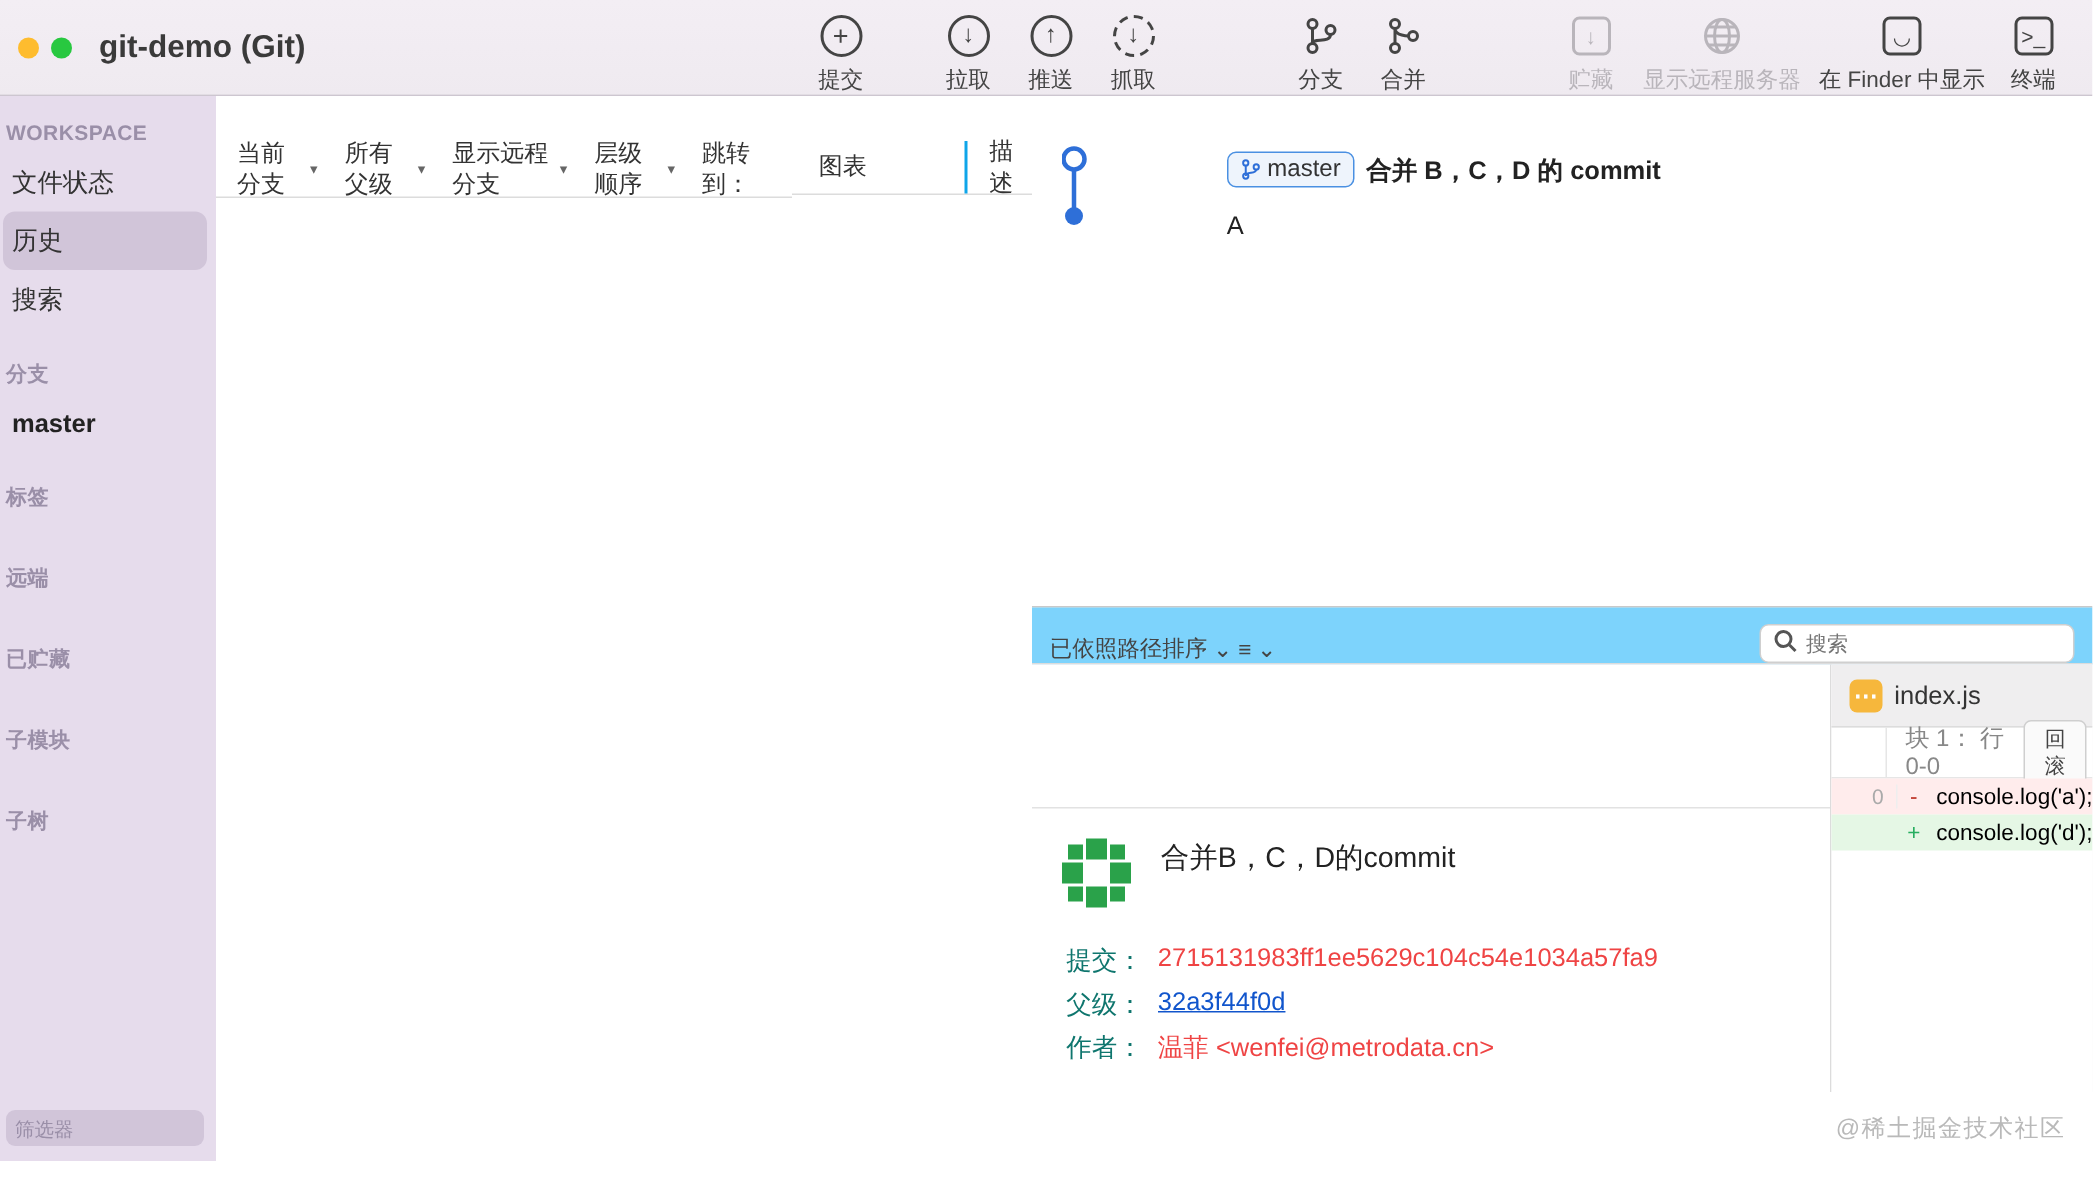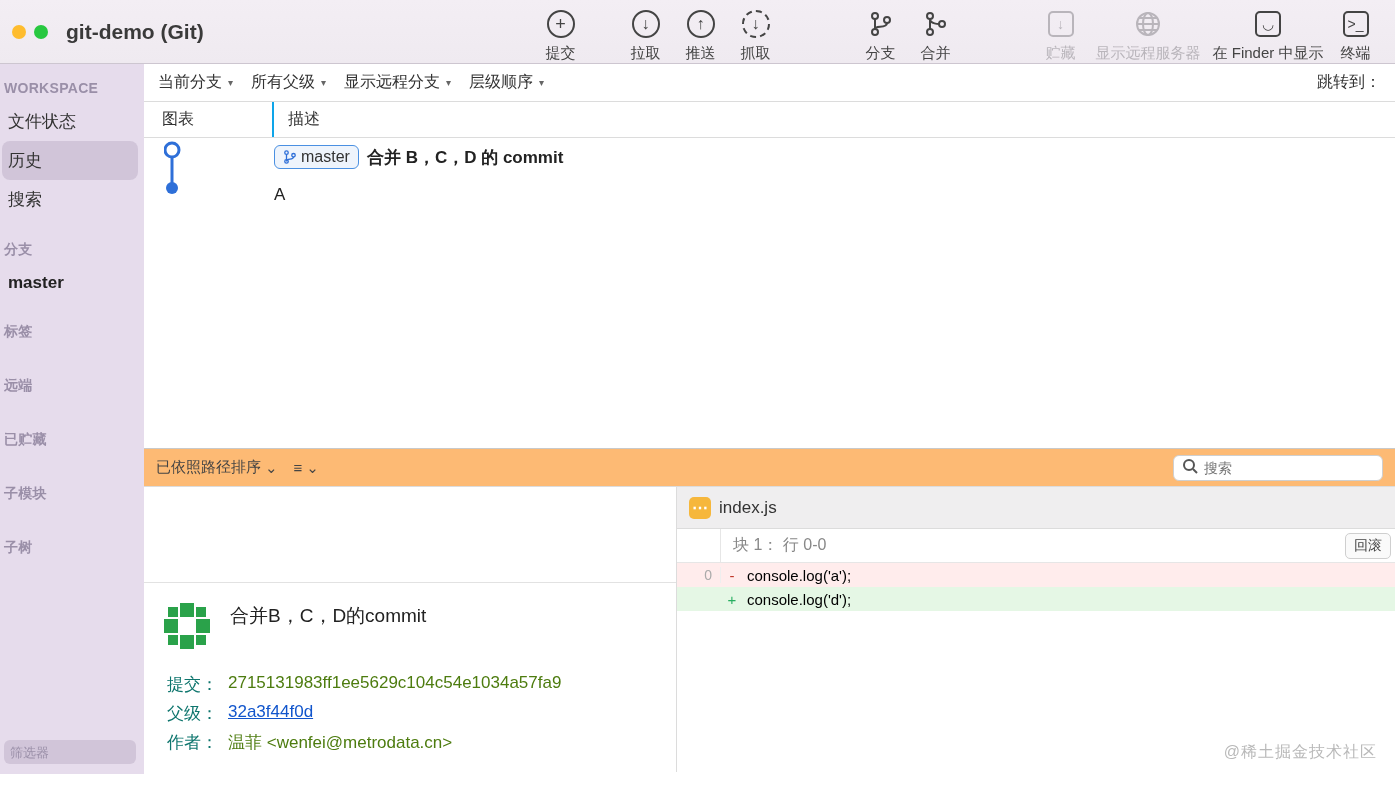--- a/index.html
+++ b/index.html
@@ -31,21 +31,21 @@
   
   .main { display:flex; height:calc(100% - 75px); }
   .sidebar { width:144px; background:#e6dcec; display:flex; flex-direction:column; padding:8px 6px 6px 2px; }
   .sb-heading { font-size:14px; font-weight:700; color:#9a8fa8; padding:8px 2px 6px 2px; letter-spacing:0.3px;}
   .sb-item { font-size:17px; color:#333; padding:8px 6px; border-radius:8px; cursor:pointer;}
   .sb-item.active { background:#d1c5d9; }
   .sb-item.bold { font-weight:700; color:#222; }
   .sb-spacer { flex:1; }
   .sb-filter { background:#d1c5d9; border-radius:6px; height:24px; margin:4px 2px; color:#9a8fa8; font-size:13px; padding:4px 6px;}
 
-  .content { flex:1; display:flex; flex-direction:column; }
+  .content { flex:1; display:flex; flex-direction:row;margin-top:30px; }
   .filterbar { height:38px; border-bottom:1px solid #dcdcdc; display:flex; align-items:center; padding:0 14px; gap:18px; background:#fff;}
   .fb-item { display:flex; align-items:center; gap:6px; font-size:16px; color:#333; cursor:pointer;}
   .fb-item .chev { font-size:10px; color:#666; }
   .fb-right { margin-left:auto; font-size:16px; color:#333;}
 
   .colhead { height:36px; border-bottom:1px solid #dcdcdc; display:flex; align-items:center; background:#fff;}
   .colhead .c1 { width:130px; padding-left:18px; font-size:16px; color:#333; border-right:2px solid #0ea5e9; height:100%; display:flex; align-items:center;}
   .colhead .c2 { padding-left:14px; font-size:16px; color:#333;}
 
   .history { flex:1; display:flex; flex-direction:column; }
@@ -54,35 +54,35 @@
   .graphcell { width:130px; display:flex; justify-content:flex-start; padding-left:20px; position:relative; height:100%;}
   .desc-cell { display:flex; align-items:center; gap:8px; font-size:17px; color:#222; font-weight:600;}
   .desc-cell.light { font-weight:400;}
   .branch-tag { display:inline-flex; align-items:center; gap:4px; border:1.5px solid #4a90e2; background:#eef4fc; border-radius:6px; padding:2px 8px; font-size:16px; color:#333; font-weight:500;}
   .branch-tag svg { width:14px; height:14px; }
 
   .graph-svg { position:absolute; top:0; left:20px; }
 
   
   .lower { height:324px; border-top:1px solid #c9c9c9; display:flex; flex-direction:column; background:#f4f3f4;}
-  .lower-toolbar { height:38px; border-bottom:1px solid #dcdcdc; display:flex; align-items:center; padding:0 12px; gap:16px; background:#fdba74;}
+  .lower-toolbar { height:38px; border-bottom:1px solid #dcdcdc; display:flex; align-items:flex-end; padding:0 12px; gap:4px; background:#7dd3fc;}
   .lt-item { font-size:15px; color:#444; display:flex; align-items:center; gap:4px; cursor:pointer;}
   .search-box { margin-left:auto; display:flex; align-items:center; background:#fff; border:1px solid #cfcfcf; border-radius:6px; height:26px; width:210px; padding:0 8px; gap:6px;}
   .search-box input { border:none; outline:none; font-size:14px; flex:1; background:transparent;}
 
   .lower-split { flex:1; display:flex; }
   .commit-detail { width:533px; background:#fff; border-right:1px solid #dcdcdc; display:flex; flex-direction:column;}
   .cd-top { flex:0 0 96px; border-bottom:1px solid #e2e2e2;}
   .cd-body { flex:1; padding:14px 12px 0 14px; overflow:hidden;}
   .cd-head { display:flex; align-items:flex-start; gap:14px; margin-bottom:18px;}
   .avatar { width:58px; height:58px; border-radius:50%; background:#fff; position:relative; overflow:hidden;}
   .cd-title { font-size:19px; color:#222; font-weight:500; padding-top:6px;}
   .cd-meta { display:grid; grid-template-columns:70px 1fr; row-gap:6px; font-size:17px;}
   .cd-meta .k { color:#0f766e; text-align:right; padding-right:10px;}
-  .cd-meta .v { color:#4d7c0f; white-space:nowrap; overflow:hidden;}
+  .cd-meta .v { color:#ef4444; white-space:nowrap; overflow:hidden;}
   .cd-meta .v.link { color:#1155cc; text-decoration:underline; cursor:pointer;}
 
   .diff-panel { flex:1; background:#fff; display:flex; flex-direction:column;}
   .file-header { height:42px; background:#efeeef; border-bottom:1px solid #dcdcdc; display:flex; align-items:center; padding:0 12px; gap:8px;}
   .file-icon { width:22px; height:22px; background:#f6b73c; border-radius:5px; display:flex; align-items:center; justify-content:center; color:#fff; font-size:16px; font-weight:700;}
   .file-name { font-size:17px; color:#333; font-weight:500;}
   .hunk-bar { height:34px; display:flex; align-items:center; border-bottom:1px solid #e6e6e6;}
   .hunk-gutter { width:44px; border-right:1px solid #e6e6e6; height:100%;}
   .hunk-label { padding-left:12px; color:#888; font-size:16px;}
   .hunk-btn { margin-left:auto; margin-right:4px; border:1px solid #cfcfcf; background:#fafafa; border-radius:5px; padding:3px 8px; font-size:14px; color:#444;}

